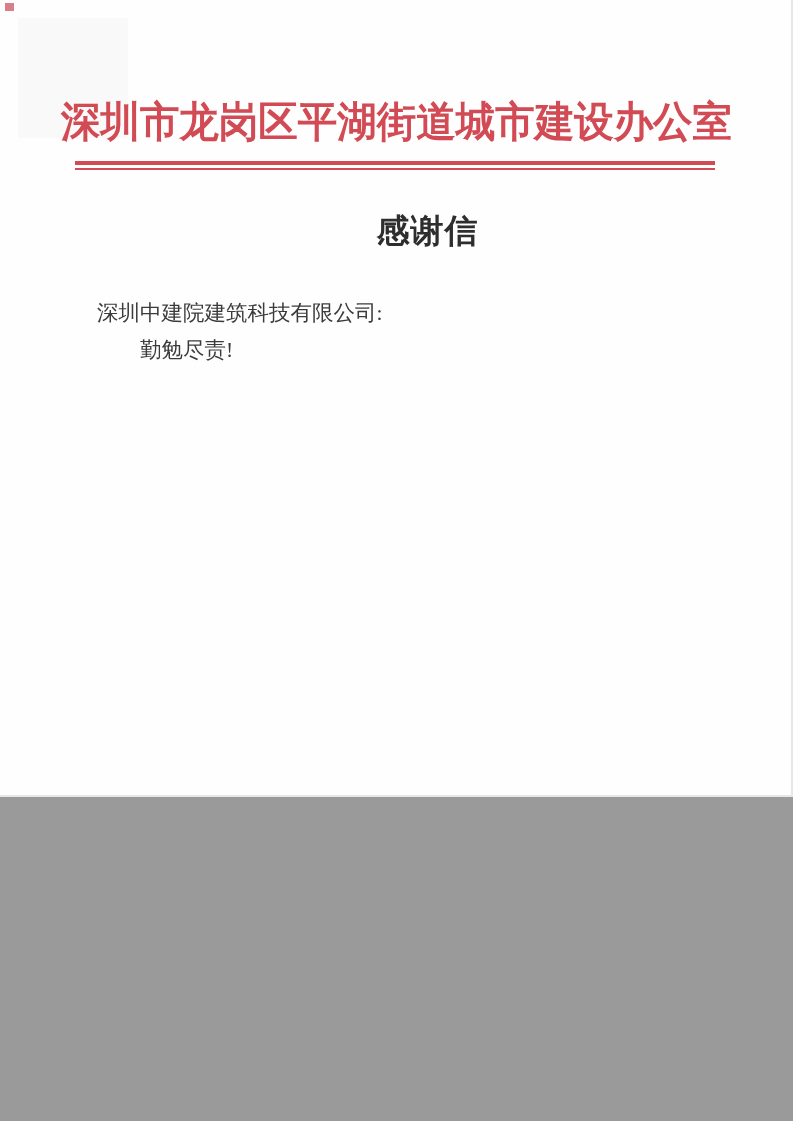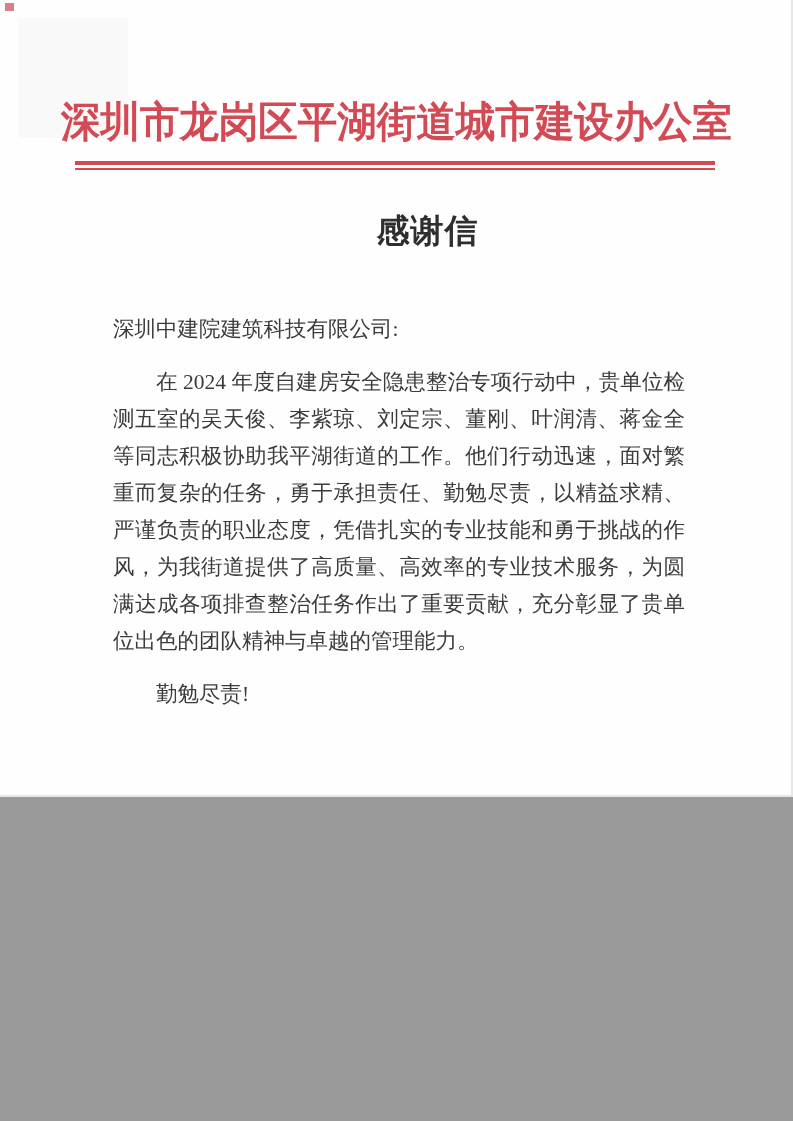--- a/index.html
+++ b/index.html
@@ -38,21 +38,21 @@
     text-align:center;
     font-size:33px;font-weight:700;color:#2e2e2e;
     letter-spacing:1px;
     padding-left:31px;
   }
   .body-text{
     position:absolute;left:97px;top:295px;width:604px;
     font-size:21.5px;line-height:37px;color:#3b3b3b;
     text-align:justify;
   }
-  .body-text p{margin:16px;}
+  .body-text p{margin:0;}
   .body-text p.indent{text-indent:2em;}
   .signature{
     position:absolute;left:97px;top:848px;width:548px;
     text-align:right;
     font-size:21.5px;line-height:37px;color:#3b3b3b;
     white-space:nowrap;
   }
   .letter-date{
     position:absolute;left:315px;top:839px;width:300px;
     text-align:center;
@@ -87,21 +87,20 @@
 
   <div class="org-name">深圳市龙岗区平湖街道城市建设办公室</div>
 
   <div class="rule rule-thick"></div>
   <div class="rule rule-thin"></div>
 
   <div class="doc-title">感谢信</div>
 
   <div class="body-text">
     <p>深圳中建院建筑科技有限公司:</p>
-    <p class="indent">在 2024 年度自建房安全隐患整治专项行动中，贵单位检测五室的吴天俊、李紫琼、刘定宗、董刚、叶润清、蒋金全等同志积极协助我平湖街道的工作。他们行动迅速，面对繁重而复杂的任务，勇于承担责任、勤勉尽责，以精益求精、严谨负责的职业态度，凭借扎实的专业技能和勇于挑战的作风，为我街道提供了高质量、高效率的专业技术服务，为圆满达成各项排查整治任务作出了重要贡献，充分彰显了贵单位出色的团队精神与卓越的管理能力。</p>
     <p class="indent">勤勉尽责!</p>
   </div>
 
   <div class="signature">深圳市龙岗区平湖街道城市建设办公室</div>
   <div class="letter-date">2025 年 1 月 22 日</div>
 
   <svg class="seal" viewBox="0 0 170 170">
     <circle cx="85" cy="85" r="70"></circle>
     <defs>
       <path id="sealArc" d="M 42.9 120.4 A 55 55 0 1 1 127.1 120.4"></path>

